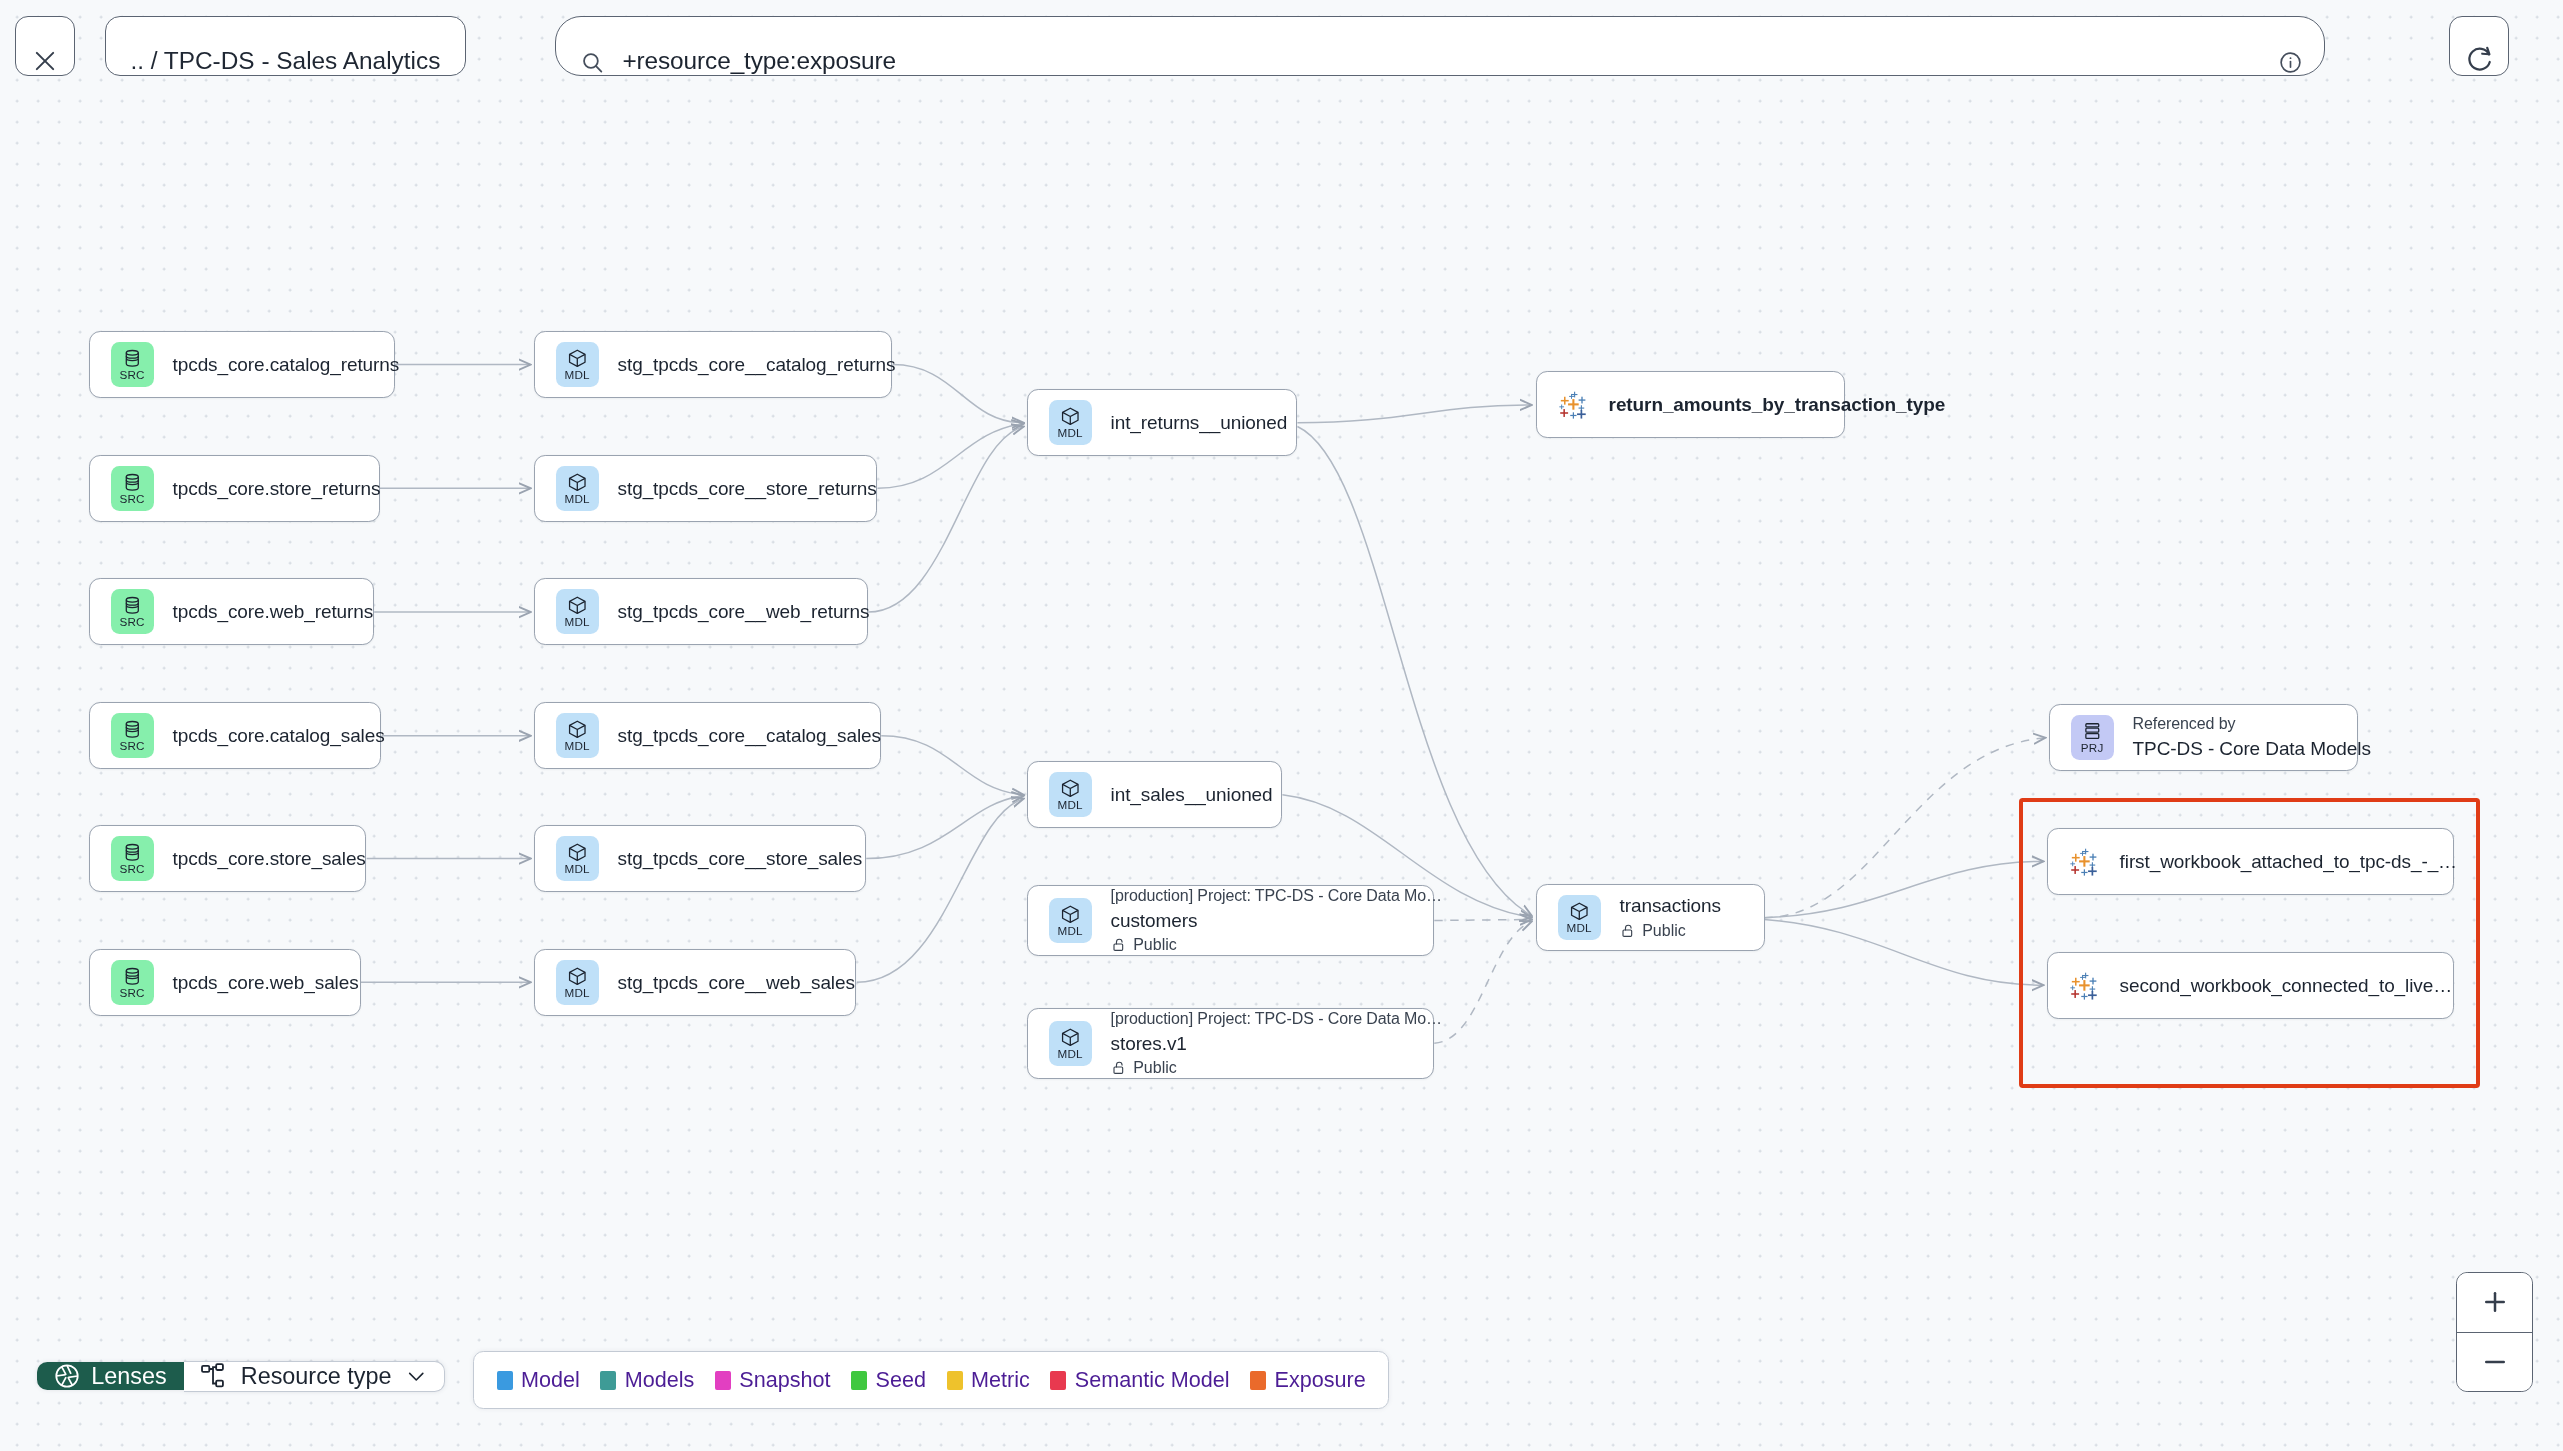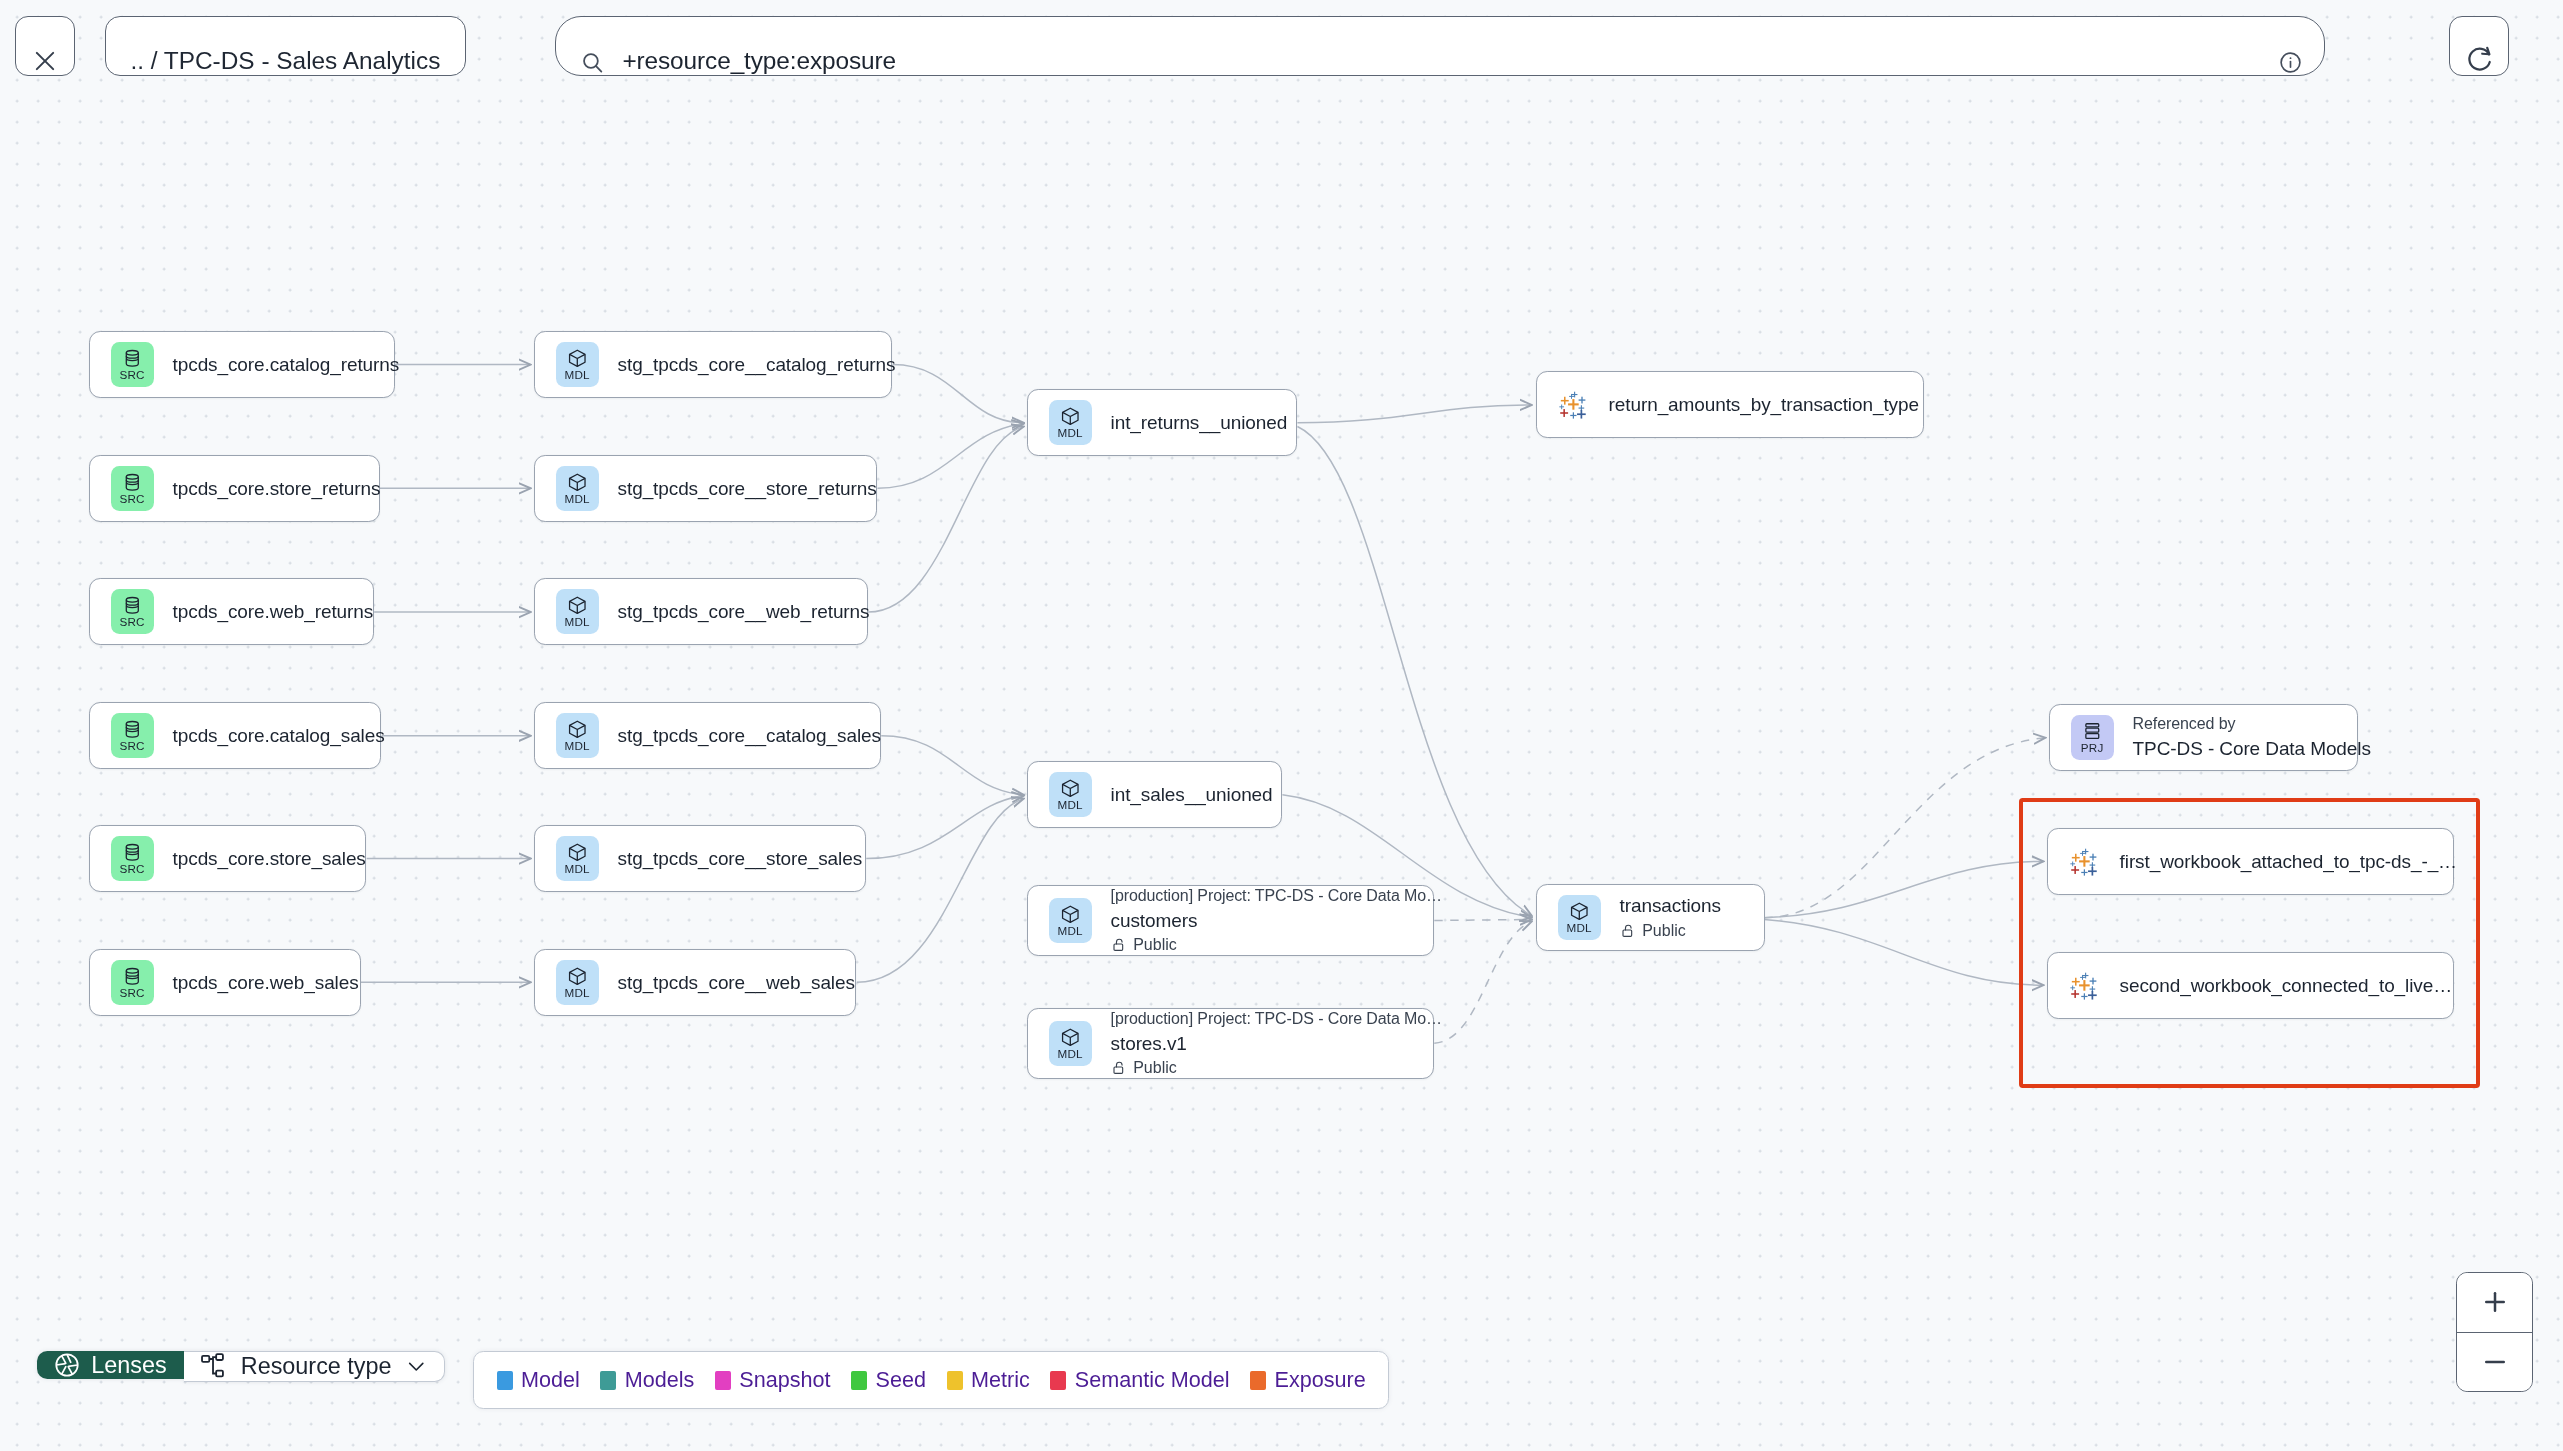--- a/index.html
+++ b/index.html
@@ -98,21 +98,21 @@
     left: 2019px; top: 798px; width: 461px; height: 290px;
     border: 4.7px solid #e03c16;
     border-radius: 3.7px;
     z-index: 8;
     background: transparent;
   }
 
   
   #lenses-group {
     position: absolute; left: 15px; top: 1351px; height: 50px;
-    display: flex; align-items: flex-start; z-index: 40;
+    display: flex; align-items: center; z-index: 40;
     filter: drop-shadow(0 0.9px 1.9px rgba(20,30,45,.10));
     padding-left: 22px;
   }
   #lenses-btn {
     background: #1d5c4c; color: #ffffff;
     border-radius: 10.3px 0 0 10.3px;
     display: flex; align-items: center; gap: 10.3px;
     padding: 0 17px 0 16px;
     font-size: 23.4px;
   }
@@ -374,21 +374,21 @@
         <div class="node" style="left: 1027px; top: 761px; width: 255px; height: 67px;">
           <div class="badge badge-mdl">
             <svg width="20.6" height="20.6" viewBox="0 0 24 24" fill="none" stroke="#1c2430" stroke-width="1.5" stroke-linejoin="round">
     <path d="M12 2.6 L21 7.4 V16.6 L12 21.4 L3 16.6 V7.4 Z"></path>
     <path d="M3 7.4 L12 12.2 L21 7.4 M12 12.2 V21.4"></path>
   </svg>
             <span class="badge-txt">MDL</span>
           </div>
           <span class="node-label">int_sales__unioned</span>
         </div>
-        <div class="node" style="left: 1536px; top: 371px; width: 388px; height: 67px;">
+        <div class="node" style="left: 1536px; top: 371px; width: 309px; height: 67px; font-weight: bold;">
           <svg class="tableau" viewBox="0 0 26 26">
             <rect x="4.875" y="6.3" width="1.25" height="6.4" fill="#e8922e"></rect>
             <rect x="2.3" y="8.875" width="6.4" height="1.25" fill="#e8922e"></rect>
             <rect x="13.05" y="2.196" width="0.8999999999999999" height="4.608" fill="#4a7fb5"></rect>
             <rect x="11.196" y="4.05" width="4.608" height="0.8999999999999999" fill="#4a7fb5"></rect>
             <rect x="18.9625" y="6.247999999999999" width="1.075" height="5.5040000000000004" fill="#4a7fb5"></rect>
             <rect x="16.748" y="8.4625" width="5.5040000000000004" height="1.075" fill="#4a7fb5"></rect>
             <rect x="11.65625" y="8.18" width="1.6875" height="8.64" fill="#e8922e"></rect>
             <rect x="8.18" y="11.65625" width="8.64" height="1.6875" fill="#e8922e"></rect>
             <rect x="2.625" y="12.58" width="0.75" height="3.84" fill="#4a7fb5"></rect>

